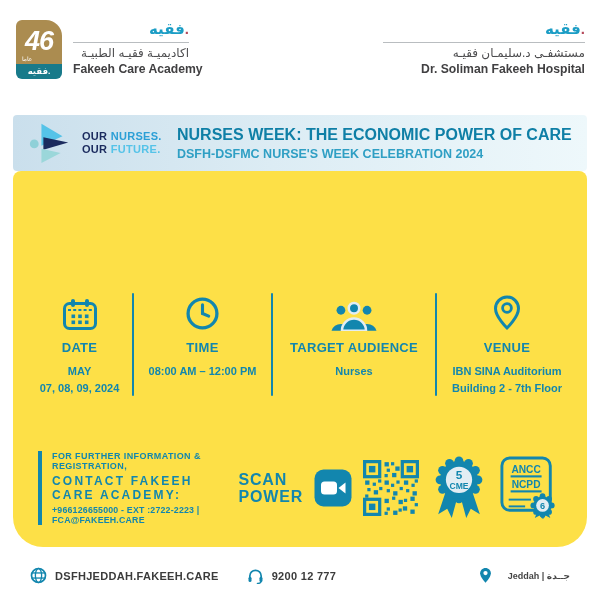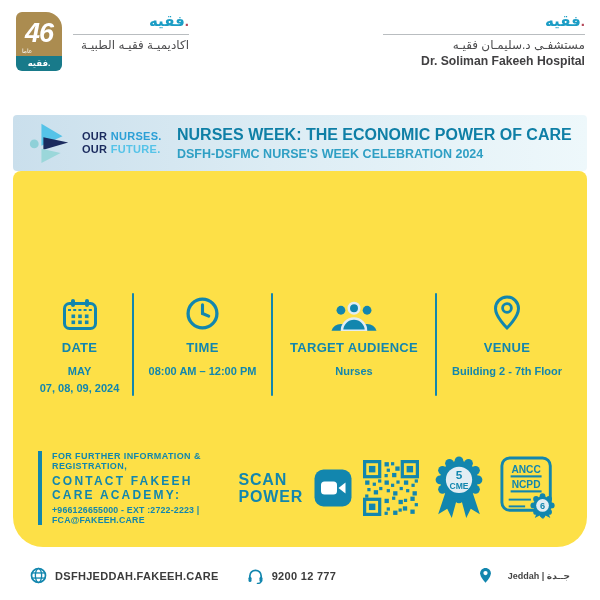--- a/index.html
+++ b/index.html
@@ -2,21 +2,21 @@
 <html><head>
 <meta charset="utf-8">
 <style>
   * { margin:0; padding:0; box-sizing:border-box; }
   html,body { width:600px; height:600px; }
   body {
     position:relative; background:#ffffff; overflow:hidden;
     font-family:"Liberation Sans","DejaVu Sans",sans-serif; color:#1286ae;
   }
   
-  .top-row { position:absolute; top:12px; left:16px; right:15px;
+  .top-row { position:absolute; top:20px; left:16px; right:15px;
     display:flex; justify-content:space-between; align-items:flex-start; }
   .logo-left { display:flex; gap:11px; align-items:flex-start; }
   .badge-46 { width:46px; height:59px; display:flex; flex-direction:column;
     border-radius:6px 16px 6px 6px; overflow:hidden; }
   .badge-top { flex:1; background:#ab8c50; position:relative; color:#fff; }
   .badge-num { display:block; text-align:center; font-size:27px; font-weight:bold;
     line-height:42px; letter-spacing:-1px; font-style:italic; }
   .badge-years { position:absolute; left:6px; bottom:2px; font-size:6px; }
   .badge-strip { background:#187a8a; color:#fff; font-size:8.5px; font-weight:bold;
     text-align:center; padding:2.5px 0 3px; }
@@ -76,20 +76,21 @@
       <div class="badge-top">
         <span class="badge-num">46</span>
         <span class="badge-years">عاما</span>
       </div>
       <div class="badge-strip">فقيه.</div>
     </div>
     <div class="logo-textblock">
       <div class="brand-line"><span>فقيه</span><span class="brand-dot">.</span></div>
       <div class="logo-hr"></div>
       <div class="ar-name">اكاديميـة فقيـه الطبيـة</div>
+      <div class="en-name">Fakeeh Care Academy</div>
     </div>
   </div>
 
   <div class="logo-textblock right">
     <div class="brand-line"><span>فقيه</span><span class="brand-dot">.</span></div>
     <div class="logo-hr"></div>
     <div class="ar-name">مستشفـى د.سليمـان فقيـه</div>
     <div class="en-name">Dr. Soliman Fakeeh Hospital</div>
   </div>
 </div>
@@ -167,20 +168,21 @@
     <div class="vdiv"></div>
 
     <div class="info-col col-venue">
       <div class="info-icon">
         <svg width="30" height="37" viewBox="0 0 30 36">
           <path d="M15,2.5 C8.6,2.5 3.5,7.6 3.5,14 c0,8.5 11.5,19.5 11.5,19.5 S26.5,22.5 26.5,14 C26.5,7.6 21.4,2.5 15,2.5 Z" fill="none" stroke="#1286ae" stroke-width="3"></path>
           <circle cx="15" cy="13.5" r="4.4" fill="none" stroke="#1286ae" stroke-width="2.8"></circle>
         </svg>
       </div>
       <div class="info-label">VENUE</div>
+      <div class="info-line">IBN SINA Auditorium</div>
       <div class="info-line">Building 2 - 7th Floor</div>
     </div>
   </div>
 
   <div class="bottom-row">
     <div class="contact">
       <div class="contact-l1">FOR FURTHER INFORMATION &amp; REGISTRATION,</div>
       <div class="contact-l2">CONTACT FAKEEH CARE ACADEMY:</div>
       <div class="contact-l3">+966126655000 - EXT :2722-2223  |  FCA@FAKEEH.CARE</div>
     </div>

